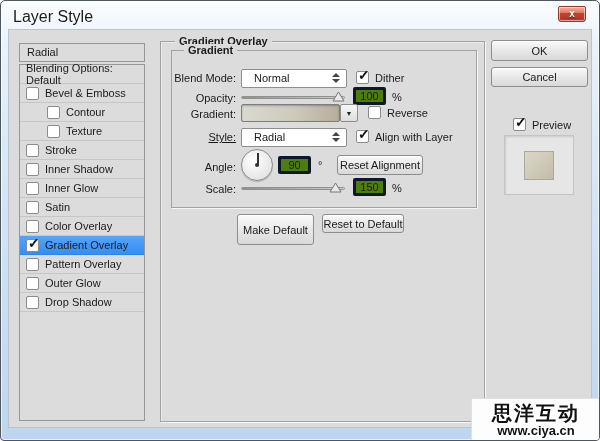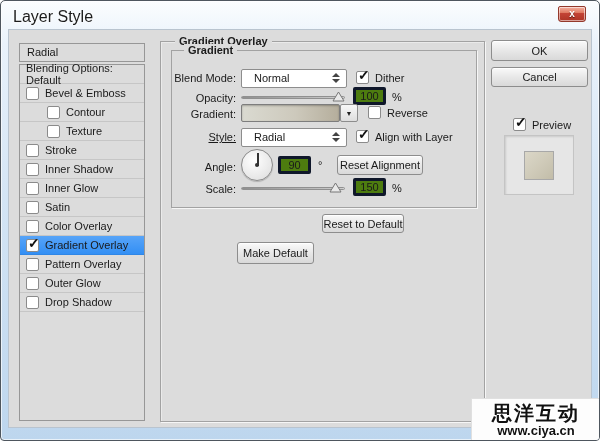--- a/index.html
+++ b/index.html
@@ -287,21 +287,21 @@
         <div class="slider" style="left:69px; top:130px;">
           <div class="track"></div>
           <svg width="13" height="11" style="left:88px;">
               <path d="M6.5 1 L12 10 L1 10 Z" fill="#e9e9e9" stroke="#777"></path>
             </svg>
         </div>
         <input class="val" style="left: 181px; top: 127px;" value="150">
         <span class="unit" style="left:220px; top:131px;">%</span>
       </div>
 
-      <button class="btn" style="left:76px; top:172px; width:77px; height:22px;margin-top:28px;">Make Default</button>
+      <button class="btn" style="left:76px; top:172px; width:77px; height:31px;">Make Default</button>
       <button class="btn" style="left:161px; top:172px; width:82px; height:19px;">Reset to Default</button>
     </div>
 
     <button class="btn" style="left:482px; top:10px; width:97px; height:21px;">OK</button>
     <button class="btn" style="left:482px; top:37px; width:97px; height:20px;">Cancel</button>
 
     <span class="cb checked" style="position:absolute; left:504px; top:88px;"></span>
     <span class="label" style="position:absolute; left:523px; top:89px;">Preview</span>
 
     <div class="preview-box">

